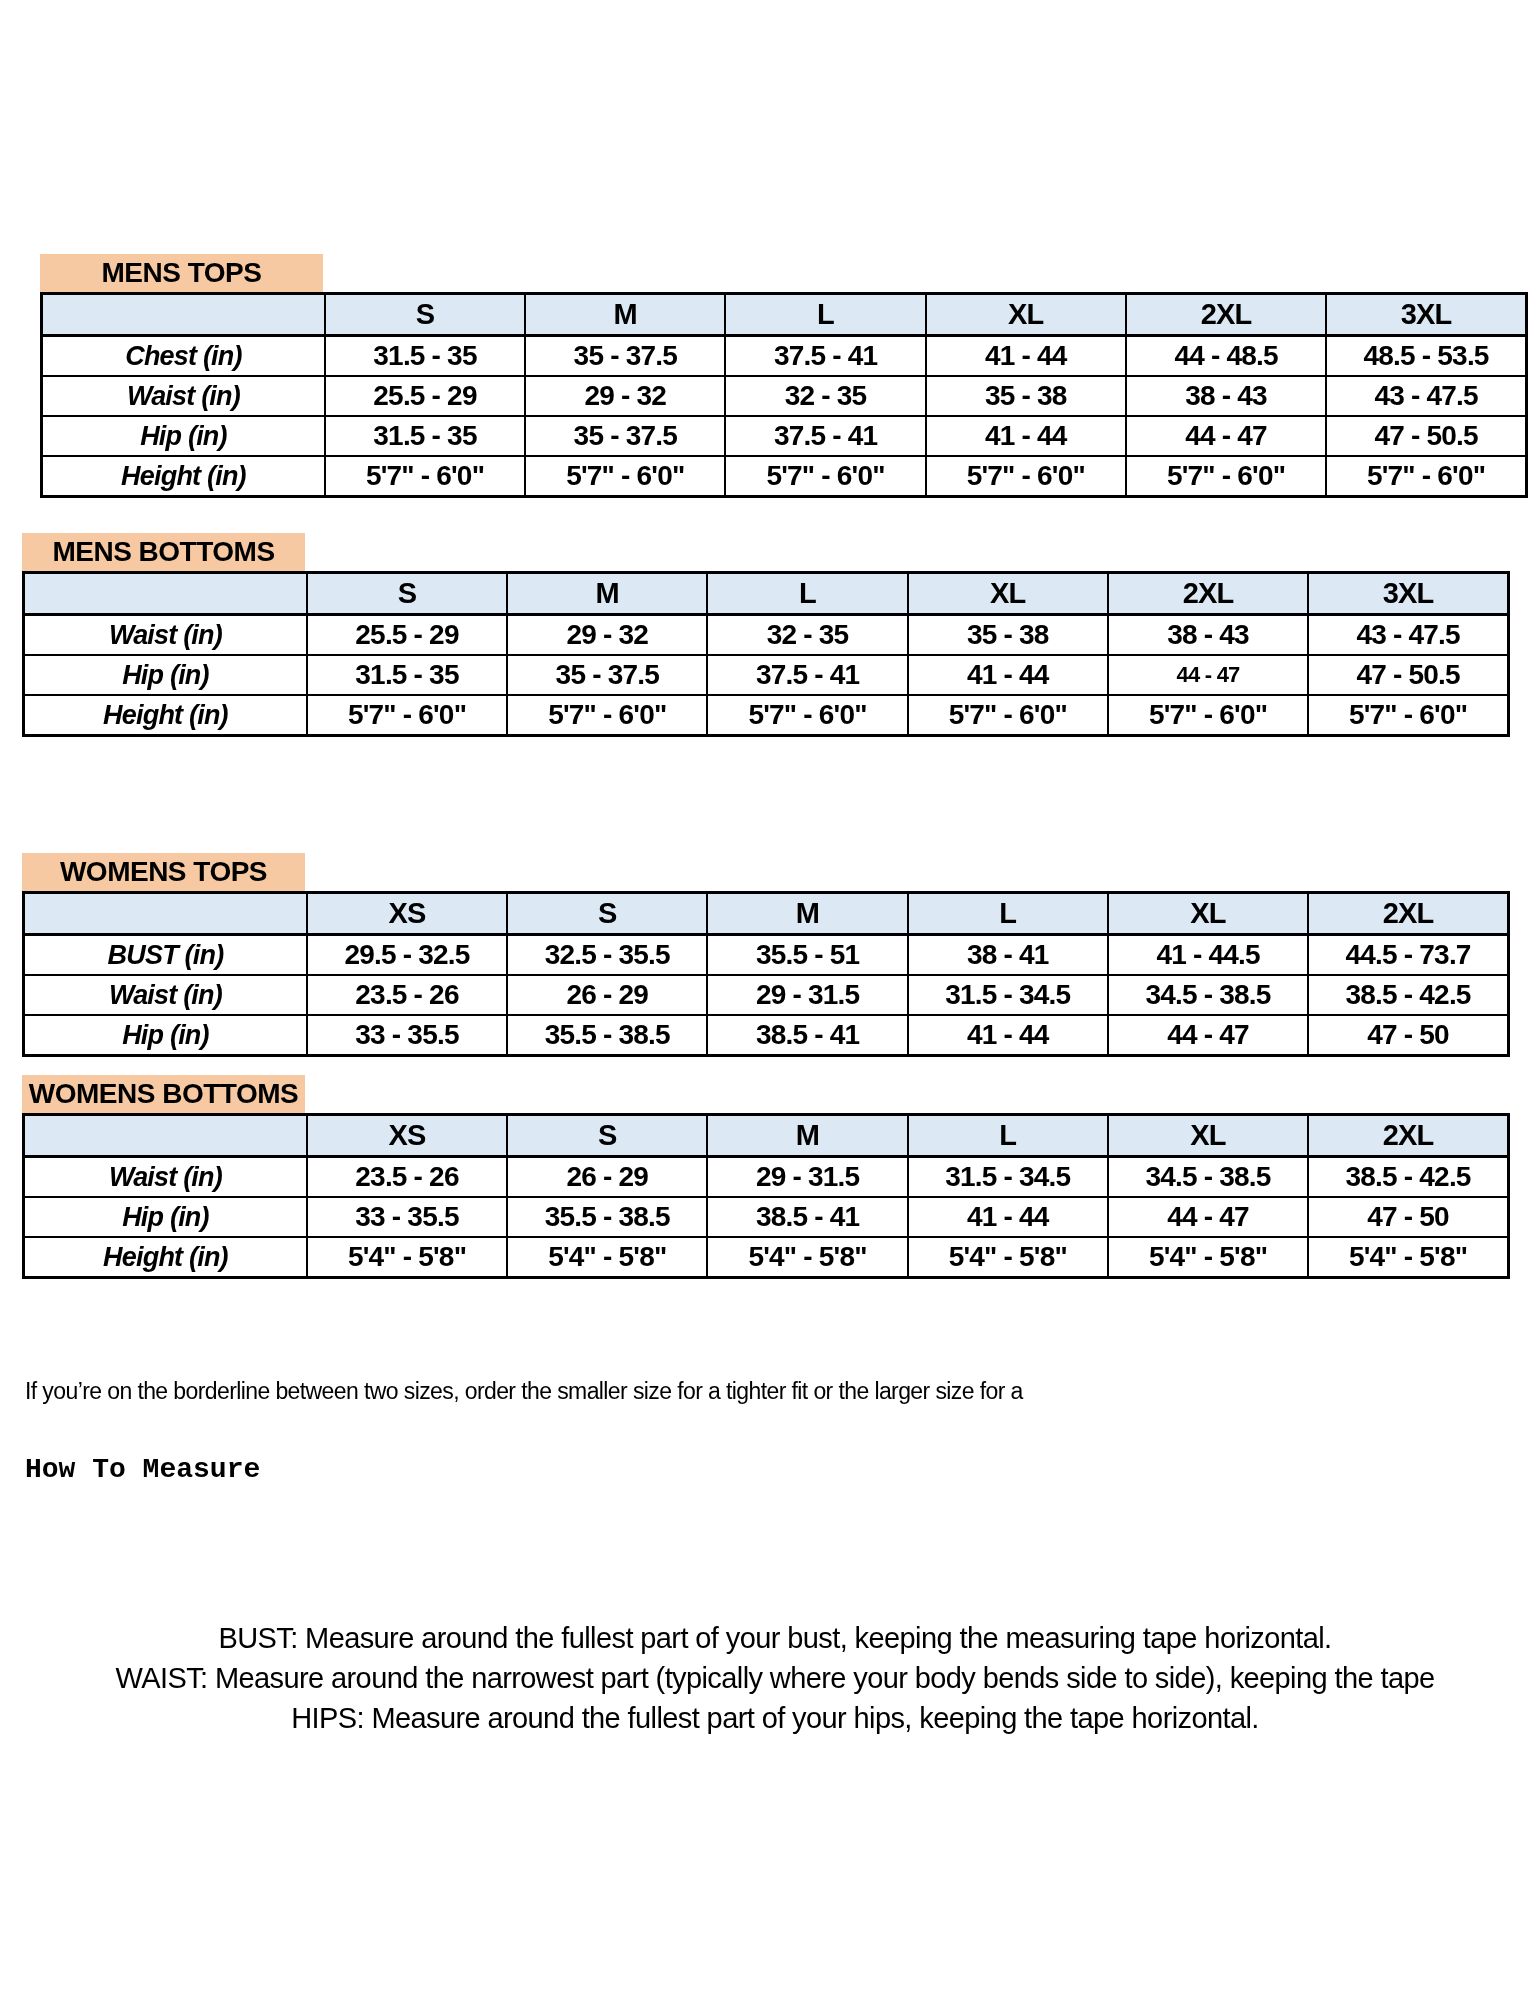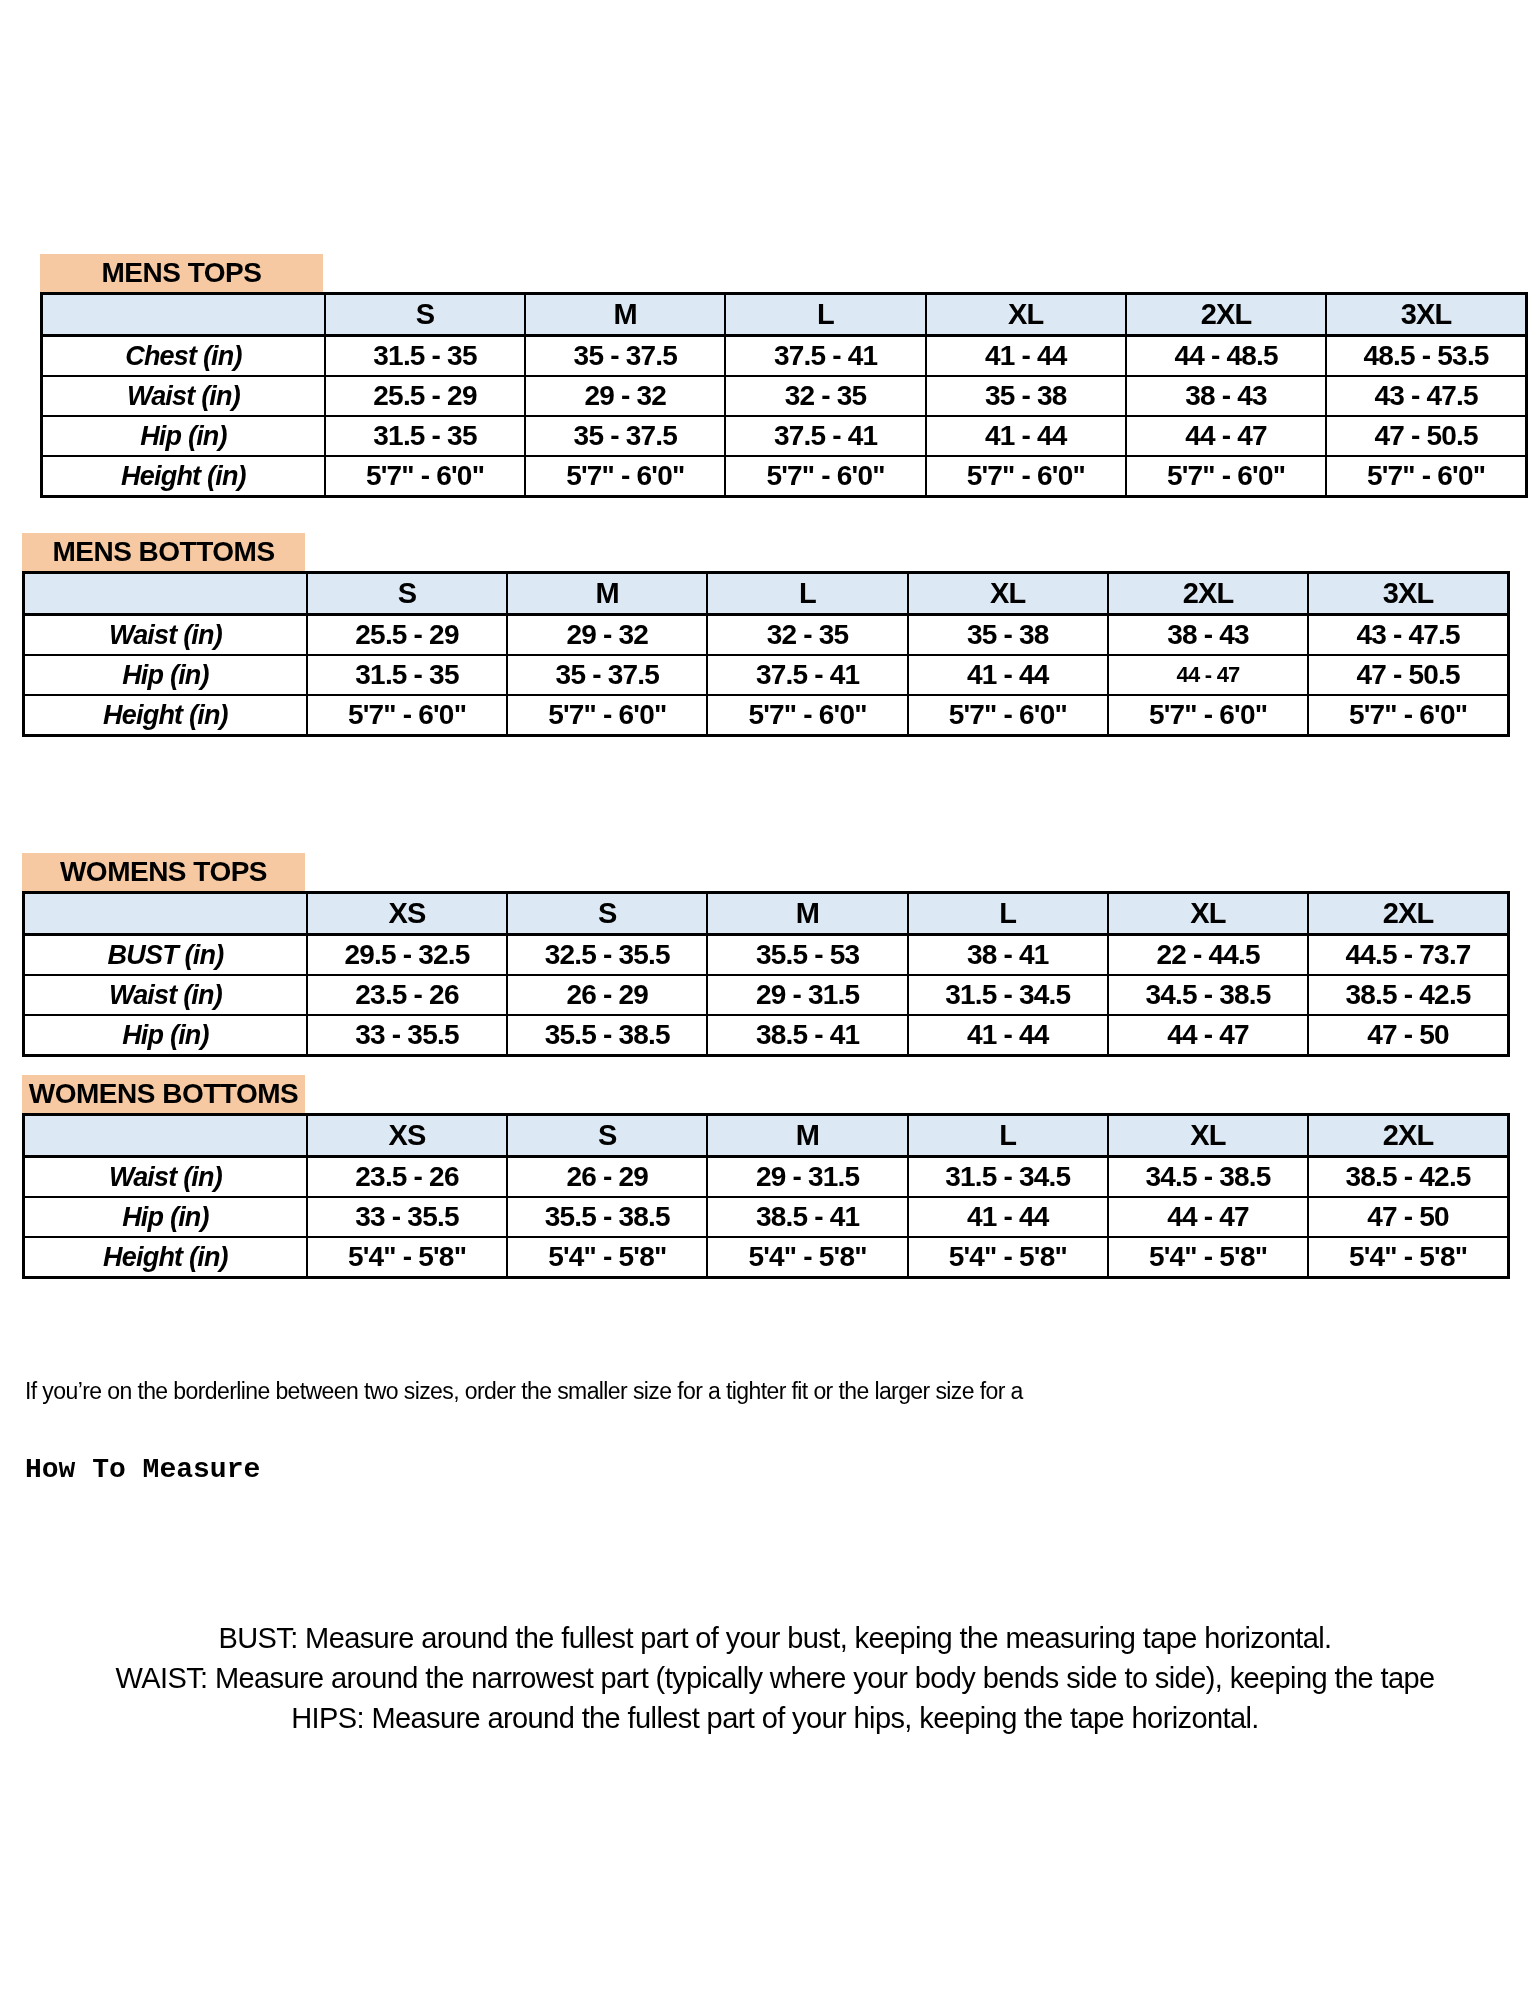--- a/index.html
+++ b/index.html
@@ -252,23 +252,23 @@
               <th>L</th>
               <th>XL</th>
               <th>2XL</th>
             </tr>
           </thead>
           <tbody>
             <tr>
               <th>BUST (in)</th>
               <td>29.5 - 32.5</td>
               <td>32.5 - 35.5</td>
-              <td>35.5 - 53</td>
+              <td>35.5 - 51</td>
               <td>38 - 41</td>
-              <td>22 - 44.5</td>
+              <td>41 - 44.5</td>
               <td>44.5 - 73.7</td>
             </tr>
             <tr>
               <th>Waist (in)</th>
               <td>23.5 - 26</td>
               <td>26 - 29</td>
               <td>29 - 31.5</td>
               <td>31.5 - 34.5</td>
               <td>34.5 - 38.5</td>
               <td>38.5 - 42.5</td>

